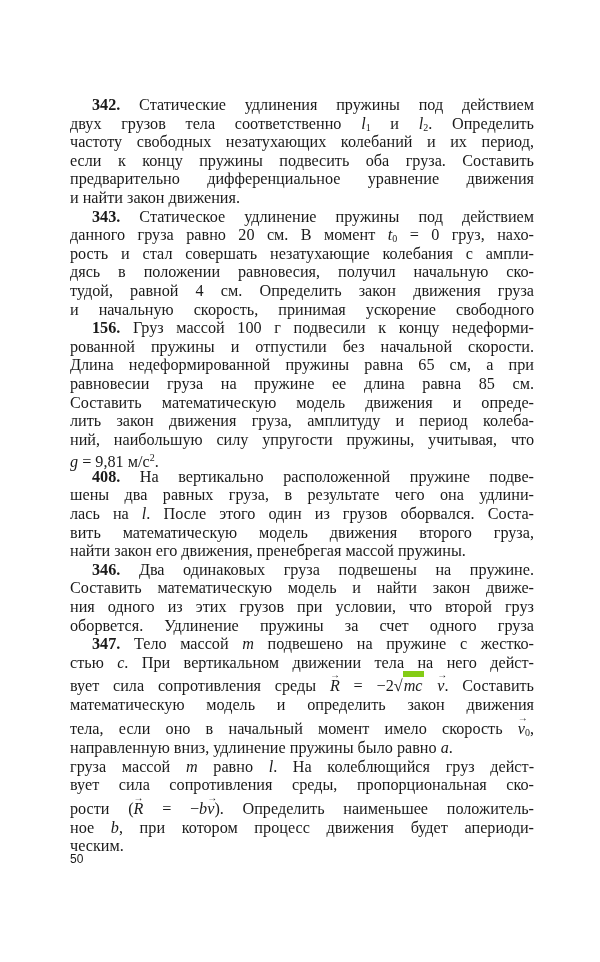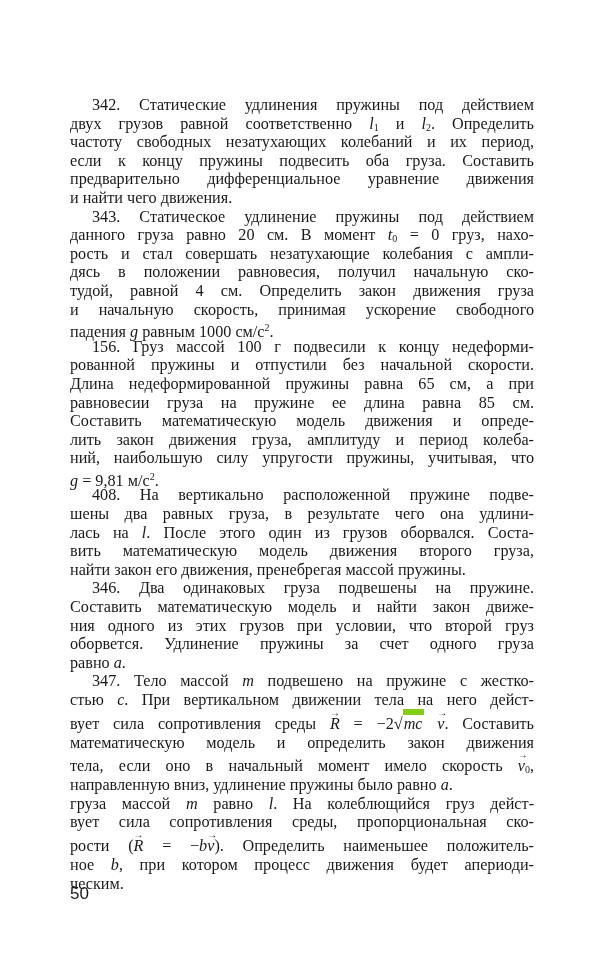--- a/index.html
+++ b/index.html
@@ -11,58 +11,57 @@
     .page {
       position: absolute; left: 70px; top: 96px; width: 464px;
       font-size: 16.2px; line-height: 18.6px;
     }
     .line {
       display: block; white-space: nowrap; height: 18.6px;
       text-align: justify; text-align-last: justify;
     }
     .line.last { text-align-last: left; }
     .indent { padding-left: 22px; }
-    .num { font-weight: normal; }
+    .num { font-weight: bold; }
     .tall { height: 24px; line-height: 28px; }
     i { font-style: italic; }
     .vec { position: relative; display: inline-block; font-style: italic; }
     .vec::before {
       content: "→"; position: absolute; top: -11px; left: 0; right: 0;
       text-align: center; font-size: 10px; font-style: normal; letter-spacing: -1px;
     }
     .sqrt { border-top: 6px solid #84cc16; padding: 0 1px; font-style: italic; }
     sub { font-size: 10px; vertical-align: -2px; }
     sup { font-size: 10px; vertical-align: 6px; }
     .pagenum {
-      position: absolute; left: 70px; top: 884px; font-size: 17px;
+      position: absolute; left: 70px; top: 852px; font-size: 12px;
       font-family: "Liberation Sans", sans-serif;
     }
   </style>
 </head>
 <body>
 
 <div class="page">
 
   <div>
     <span class="line indent"><span class="num">342.</span> <span>Статические удлинения пружины под действием</span></span>
-    <span class="line"><span>двух грузов равной соответственно</span> <i>l</i><sub>1</sub> <span>и</span> <i>l</i><sub>2</sub><span>. Определить</span></span>
+    <span class="line"><span>двух грузов тела соответственно</span> <i>l</i><sub>1</sub> <span>и</span> <i>l</i><sub>2</sub><span>. Определить</span></span>
     <span class="line">частоту свободных незатухающих колебаний и их период,</span>
     <span class="line">если к концу пружины подвесить оба груза. Составить</span>
     <span class="line">предварительно дифференциальное уравнение движения</span>
-    <span class="line last">и найти чего движения.</span>
+    <span class="line last">и найти закон движения.</span>
   </div>
 
   <div>
     <span class="line indent"><span class="num">343.</span> <span>Статическое удлинение пружины под действием</span></span>
     <span class="line"><span>данного груза равно 20 см. В момент</span> <i>t</i><sub>0</sub><span> = 0 </span><span>груз, нахо-</span></span>
     <span class="line">рость и стал совершать незатухающие колебания с ампли-</span>
     <span class="line">дясь в положении равновесия, получил начальную ско-</span>
     <span class="line">тудой, равной 4 см. Определить закон движения груза</span>
     <span class="line">и начальную скорость, принимая ускорение свободного</span>
-    <span class="line last"><span>падения</span> <i>g</i> <span>равным 1000 см/с</span><sup>2</sup><span>.</span></span>
   </div>
 
   <div>
     <span class="line indent"><span class="num">156.</span> <span>Груз массой 100 г подвесили к концу недеформи-</span></span>
     <span class="line">рованной пружины и отпустили без начальной скорости.</span>
     <span class="line">Длина недеформированной пружины равна 65 см, а при</span>
     <span class="line">равновесии груза на пружине ее длина равна 85 см.</span>
     <span class="line">Составить математическую модель движения и опреде-</span>
     <span class="line">лить закон движения груза, амплитуду и период колеба-</span>
     <span class="line">ний, наибольшую силу упругости пружины, учитывая, что</span>
@@ -75,21 +74,20 @@
     <span class="line"><span>лась на</span> <i>l</i><span>. После этого один из грузов оборвался. Соста-</span></span>
     <span class="line">вить математическую модель движения второго груза,</span>
     <span class="line last">найти закон его движения, пренебрегая массой пружины.</span>
   </div>
 
   <div>
     <span class="line indent"><span class="num">346.</span> <span>Два одинаковых груза подвешены на пружине.</span></span>
     <span class="line">Составить математическую модель и найти закон движе-</span>
     <span class="line">ния одного из этих грузов при условии, что второй груз</span>
     <span class="line">оборвется. Удлинение пружины за счет одного груза</span>
-    <span class="line last"><span>равно</span> <i>a</i><span>.</span></span>
   </div>
 
   <div>
     <span class="line indent"><span class="num">347.</span> <span>Тело массой</span> <i>m</i> <span>подвешено на пружине с жестко-</span></span>
     <span class="line"><span>стью</span> <i>c</i><span>. При вертикальном движении тела на него дейст-</span></span>
     <span class="line tall"><span>вует сила сопротивления среды</span> <span class="vec">R</span><span> = −2</span><span>√</span><span class="sqrt">mc</span> <span class="vec">v</span><span>. Составить</span></span>
     <span class="line">математическую модель и определить закон движения</span>
     <span class="line tall"><span>тела, если оно в начальный момент имело скорость</span> <span class="vec">v</span><sub>0</sub><span>,</span></span>
     <span class="line last"><span>направленную вниз, удлинение пружины было равно</span> <i>a</i><span>.</span></span>
   </div>

